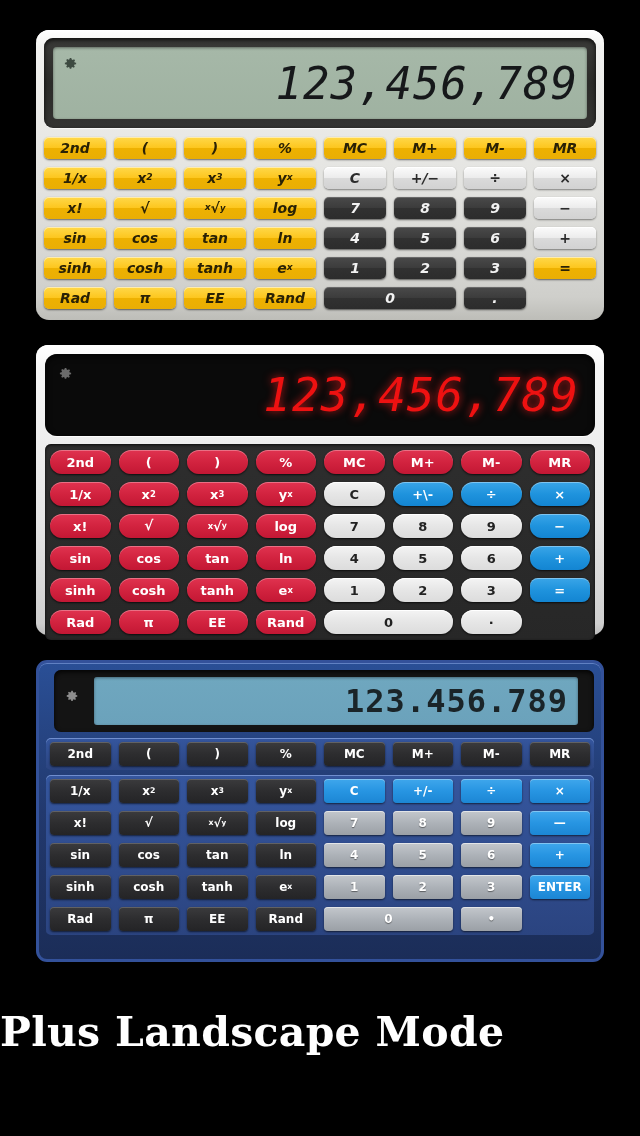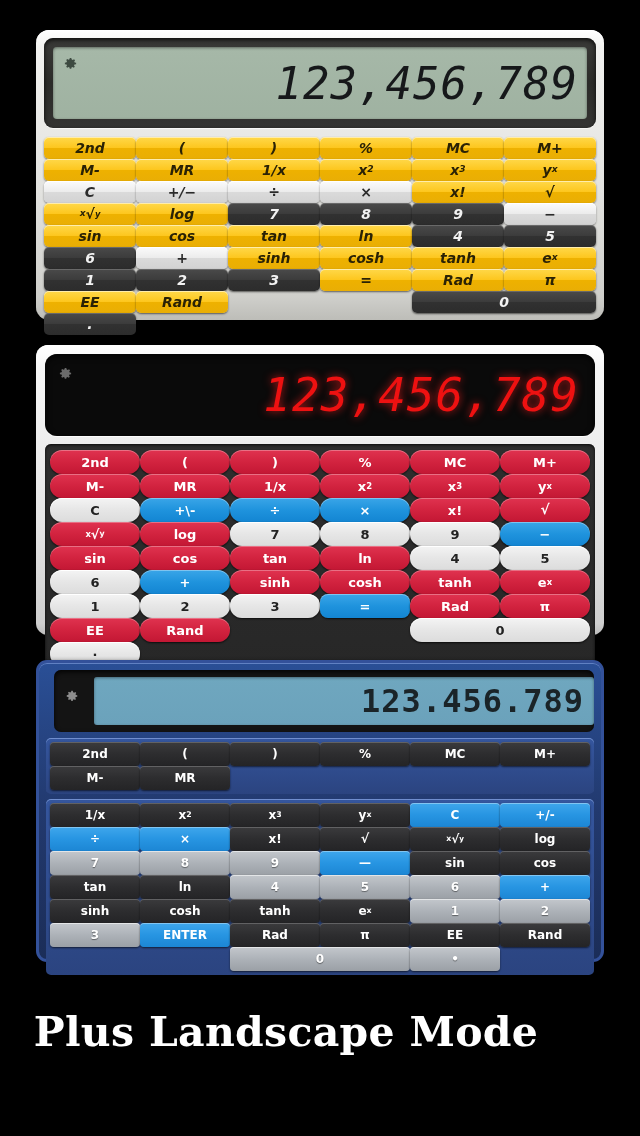--- a/index.html
+++ b/index.html
@@ -112,21 +112,21 @@
   .calc-blue{
     top:660px;height:302px;border-radius:11px;
     background:linear-gradient(180deg,#2a4f96 0%,#22396e 50%,#1b2d58 100%);
     border:3px solid #33519a;
     box-shadow:0 2px 5px rgba(0,0,0,.9),inset 0 1px 0 rgba(150,180,240,.5);
     padding:7px;
   }
   .calc-blue .screen-frame{
     height:62px;border-radius:7px;background:#141414;
     box-shadow:inset 0 2px 5px rgba(0,0,0,.9);
-    position:relative;box-sizing:border-box;padding:7px 0 7px 40px;margin-left:8px;
+    position:relative;box-sizing:border-box;padding:7px 16px 7px 40px;margin-left:8px;
   }
   .calc-blue .lcd{
     height:100%;border-radius:3px;position:relative;overflow:hidden;
     background:linear-gradient(180deg,#6fa7bf 0%,#6ba2bb 100%);
     box-shadow:inset 0 1px 3px rgba(0,0,0,.4);
   }
   .calc-blue .lcd-digits{
     position:absolute;right:10px;top:50%;transform:translateY(-50%);
     font-family:"DejaVu Sans Mono",monospace;font-size:32px;color:#1a2428;
     letter-spacing:1px;font-weight:700;
@@ -158,41 +158,41 @@
   .calc-blue .k-op{
     background:linear-gradient(180deg,#3fa7ec 0%,#2795e2 50%,#1c86d4 100%);
     color:#fff;box-shadow:0 1px 2px rgba(0,0,0,.6),inset 0 1px 0 rgba(255,255,255,.35);
   }
   .calc-blue .k-eq{
     background:linear-gradient(180deg,#3fa7ec 0%,#2795e2 50%,#1c86d4 100%);
     color:#fff;box-shadow:0 1px 2px rgba(0,0,0,.6),inset 0 1px 0 rgba(255,255,255,.35);
   }
 
   
-  .grid{display:grid;grid-template-columns:repeat(6,1fr);gap:0;}
+  .grid{display:grid;grid-template-columns:repeat(8,1fr);gap:8px;}
   .key{
     display:flex;align-items:center;justify-content:center;
     box-sizing:border-box;cursor:pointer;user-select:none;
     white-space:nowrap;line-height:1;
   }
   .calc-silver .key{height:22px;font-size:14px;}
   .calc-white .key{height:24px;}
   .calc-blue .key{height:24px;}
   .span2c{grid-column:span 2;}
   .span2r{grid-row:span 2;}
   .sup{font-size:.65em;vertical-align:super;}
   .sub{font-size:.6em;vertical-align:sub;}
   .rt{font-size:1.05em;}
 
   
   .gear svg{display:block;}
 
   
   .caption{
-    position:absolute;left:0;right:0;top:1008px;text-align:center;
+    position:absolute;left:0;right:0;top:1008px;
     color:#fff;font-family:"DejaVu Serif",serif;font-weight:700;
     font-size:41px;letter-spacing:.3px;
   }
 </style>
 </head>
 <body>
 
 <div class="page">
 
   <div class="calc calc-silver">

